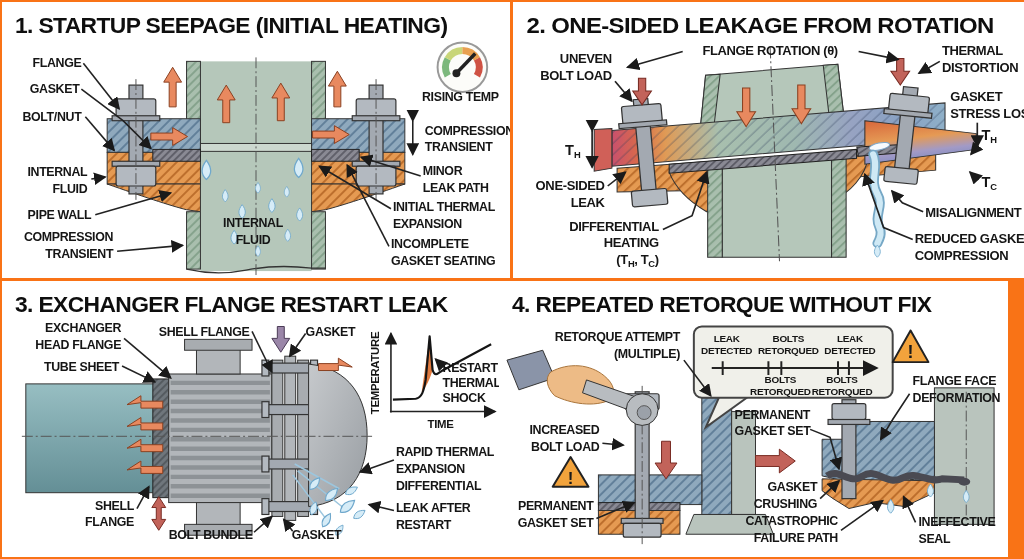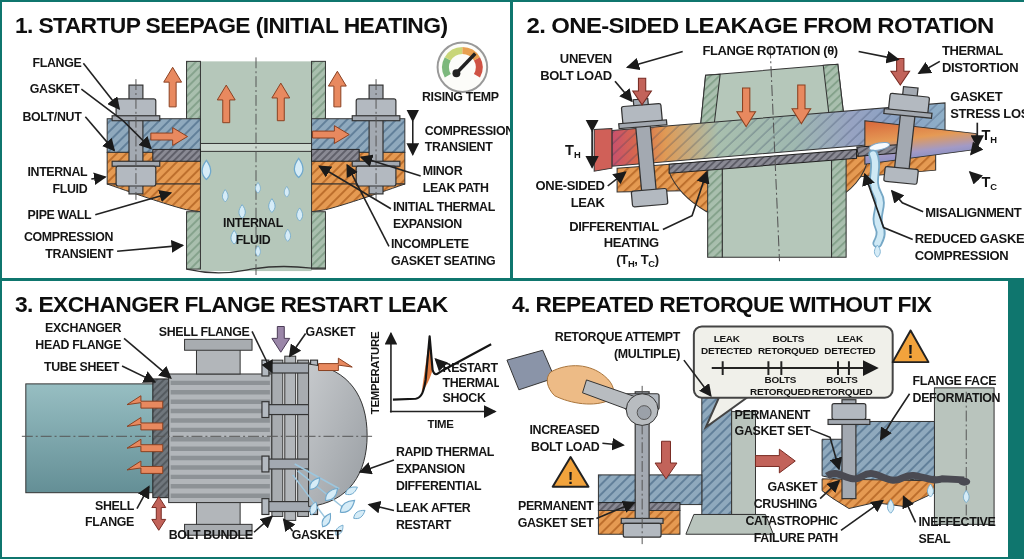--- a/index.html
+++ b/index.html
@@ -1,16 +1,16 @@
 <!DOCTYPE html>
 <html><head>
 <meta charset="utf-8">
 <style>
   html,body{margin:0;padding:0;background:#fff}
-  .frame{position:relative;width:1024px;height:559px;background:#0f766e}
+  .frame{position:relative;width:1024px;height:559px;background:#f97316}
   .cell{position:absolute;background:#fff;overflow:hidden}
   #c1{left:2px;top:2px;width:508px;height:276px}
   #c2{left:513px;top:2px;width:533px;height:276px}
   #c3{left:2px;top:281px;width:508px;height:276px}
   #c4{left:499px;top:281px;width:509px;height:276px}
   svg{display:block;width:100%;height:100%}
   .title{font:700 23px "Liberation Sans",sans-serif;fill:#0e0e0e;letter-spacing:-0.6px}
   .lbl{font:700 12.5px "Liberation Sans",sans-serif;fill:#151515;letter-spacing:-0.35px}
   .lbl-sm{font:700 10px "Liberation Sans",sans-serif;fill:#151515;letter-spacing:-0.3px}
   .lbl-ch{font:700 11.5px "Liberation Sans",sans-serif;fill:#151515;letter-spacing:-0.3px}

